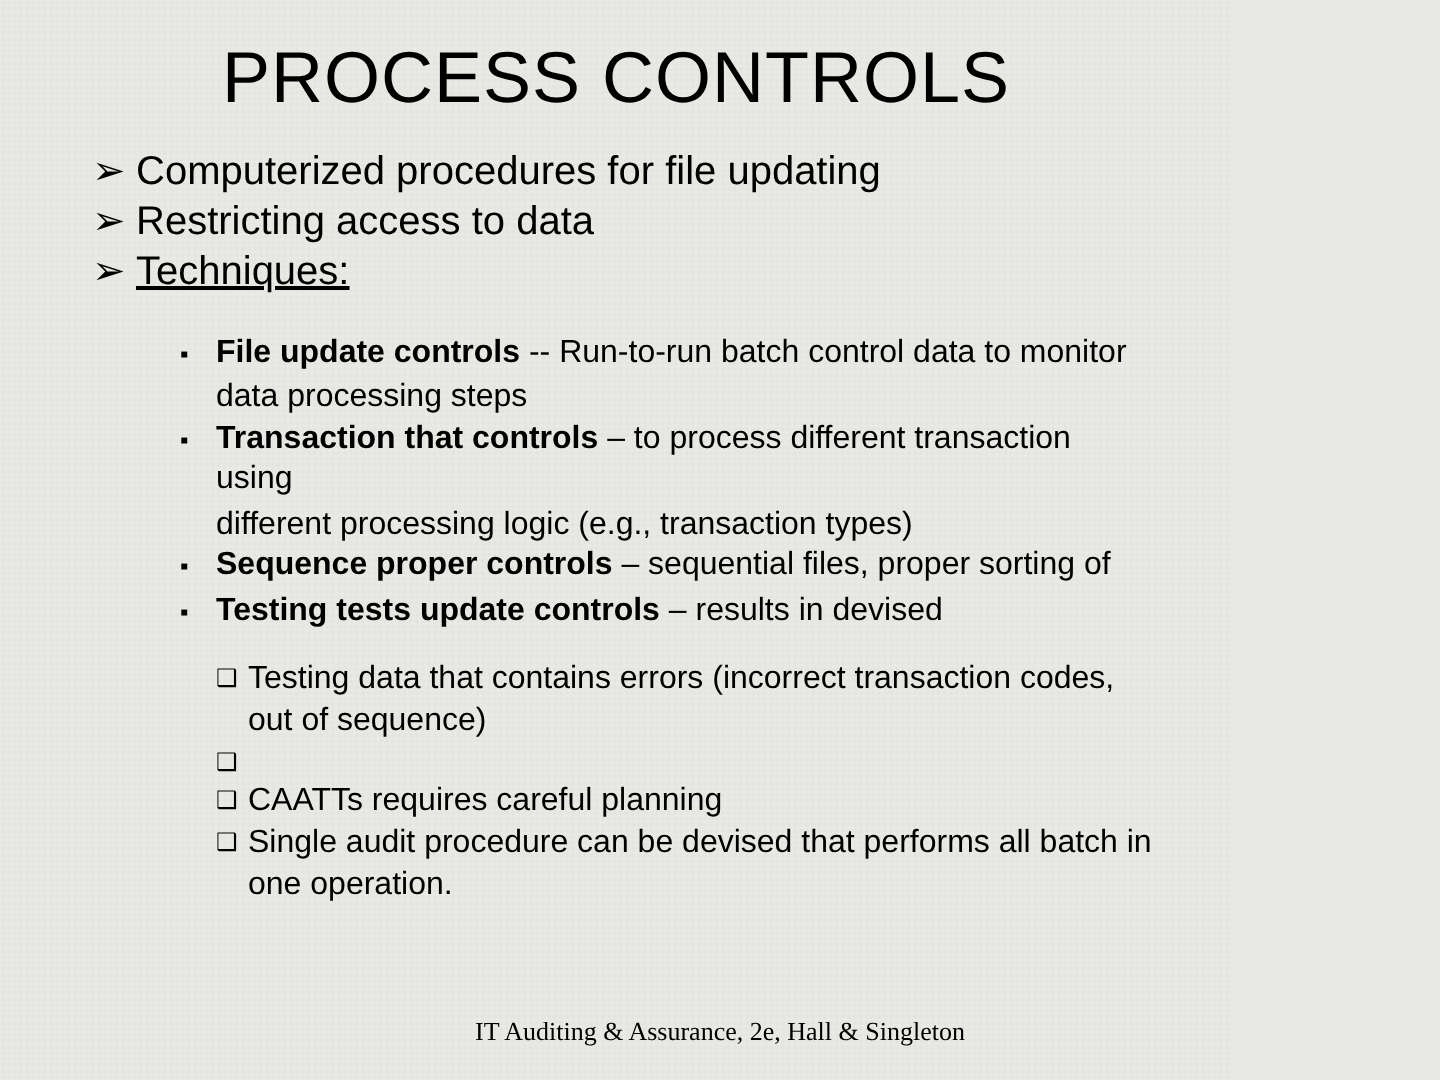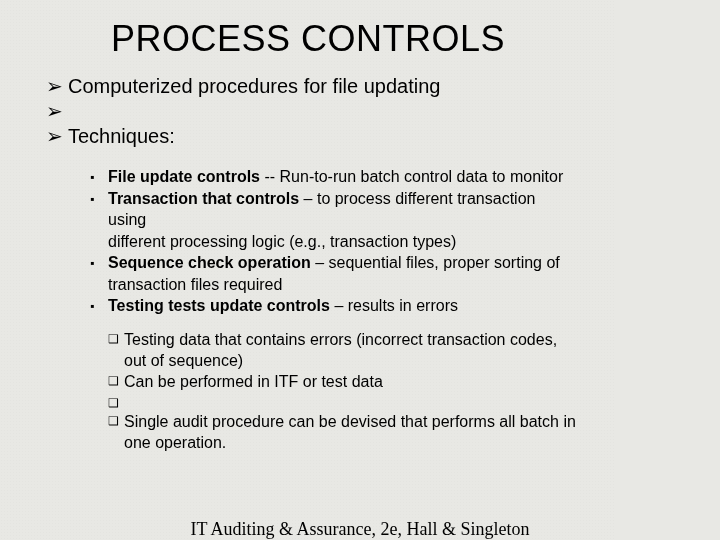--- a/index.html
+++ b/index.html
@@ -35,20 +35,21 @@
     line-height: 1.25;
   }
   .level1 .item {
     display: flex;
   }
   .level1 .bul {
     width: 22px;
     flex: 0 0 22px;
   }
   .level1 .txt.underline {
+    text-decoration: underline;
   }
   .level2 {
     margin: 18px 0 0 52px;
     font-size: 16px;
     line-height: 1.28;
   }
   .level2 .item {
     display: flex;
     margin-bottom: 2px;
   }
@@ -75,84 +76,85 @@
     margin-bottom: 1px;
   }
   .level3 .bul {
     width: 16px;
     flex: 0 0 16px;
     font-size: 12px;
     padding-top: 2px;
   }
   .footer {
     position: absolute;
-    bottom: 0;
+    bottom: 16px;
     left: 0;
     width: 720px;
     text-align: center;
     font-family: "Times New Roman", Times, serif;
-    font-size: 18px;
+    font-size: 13px;
   }
 </style>
 </head>
 <body>
 
 <div class="slide">
 
   <h1 class="title">PROCESS CONTROLS</h1>
 
   <div class="level1">
     <div class="item">
       <span class="bul">➢</span>
       <span class="txt">Computerized procedures for file updating</span>
     </div>
     <div class="item">
       <span class="bul">➢</span>
+      <span class="txt">Restricting access to data</span>
     </div>
     <div class="item">
       <span class="bul">➢</span>
       <span class="txt underline">Techniques:</span>
     </div>
   </div>
 
   <div class="level2">
     <div class="item">
       <span class="bul">▪</span>
       <span class="txt"><span class="lead">File update controls</span><span> -- Run-to-run batch control data to monitor</span></span>
     </div>
+    <div class="indent">data processing steps</div>
 
     <div class="item">
       <span class="bul">▪</span>
       <span class="txt"><span class="lead">Transaction that controls</span><span> – to process different transaction using</span></span>
     </div>
     <div class="indent">different processing logic (e.g., transaction types)</div>
 
     <div class="item">
       <span class="bul">▪</span>
-      <span class="txt"><span class="lead">Sequence check operation</span><span> – sequential files, proper sorting of</span></span>
+      <span class="txt"><span class="lead">Sequence proper controls</span><span> – sequential files, proper sorting of</span></span>
     </div>
-    <div class="indent">transaction files required</div>
 
     <div class="item">
       <span class="bul">▪</span>
-      <span class="txt"><span class="lead">Testing tests update controls</span><span> – results in errors</span></span>
+      <span class="txt"><span class="lead">Testing tests update controls</span><span> – results in devised</span></span>
     </div>
   </div>
 
   <div class="level3">
     <div class="item">
       <span class="bul">❑</span>
       <span class="txt">Testing data that contains errors (incorrect transaction codes, out of sequence)</span>
     </div>
     <div class="item">
       <span class="bul">❑</span>
-      <span class="txt">Can be performed in ITF or test data</span>
     </div>
     <div class="item">
       <span class="bul">❑</span>
+      <span class="txt">CAATTs requires careful planning</span>
     </div>
     <div class="item">
       <span class="bul">❑</span>
       <span class="txt">Single audit procedure can be devised that performs all batch in one operation.</span>
     </div>
   </div>
 
   <div class="footer">IT Auditing &amp; Assurance, 2e, Hall &amp; Singleton</div>
 
 </div>

